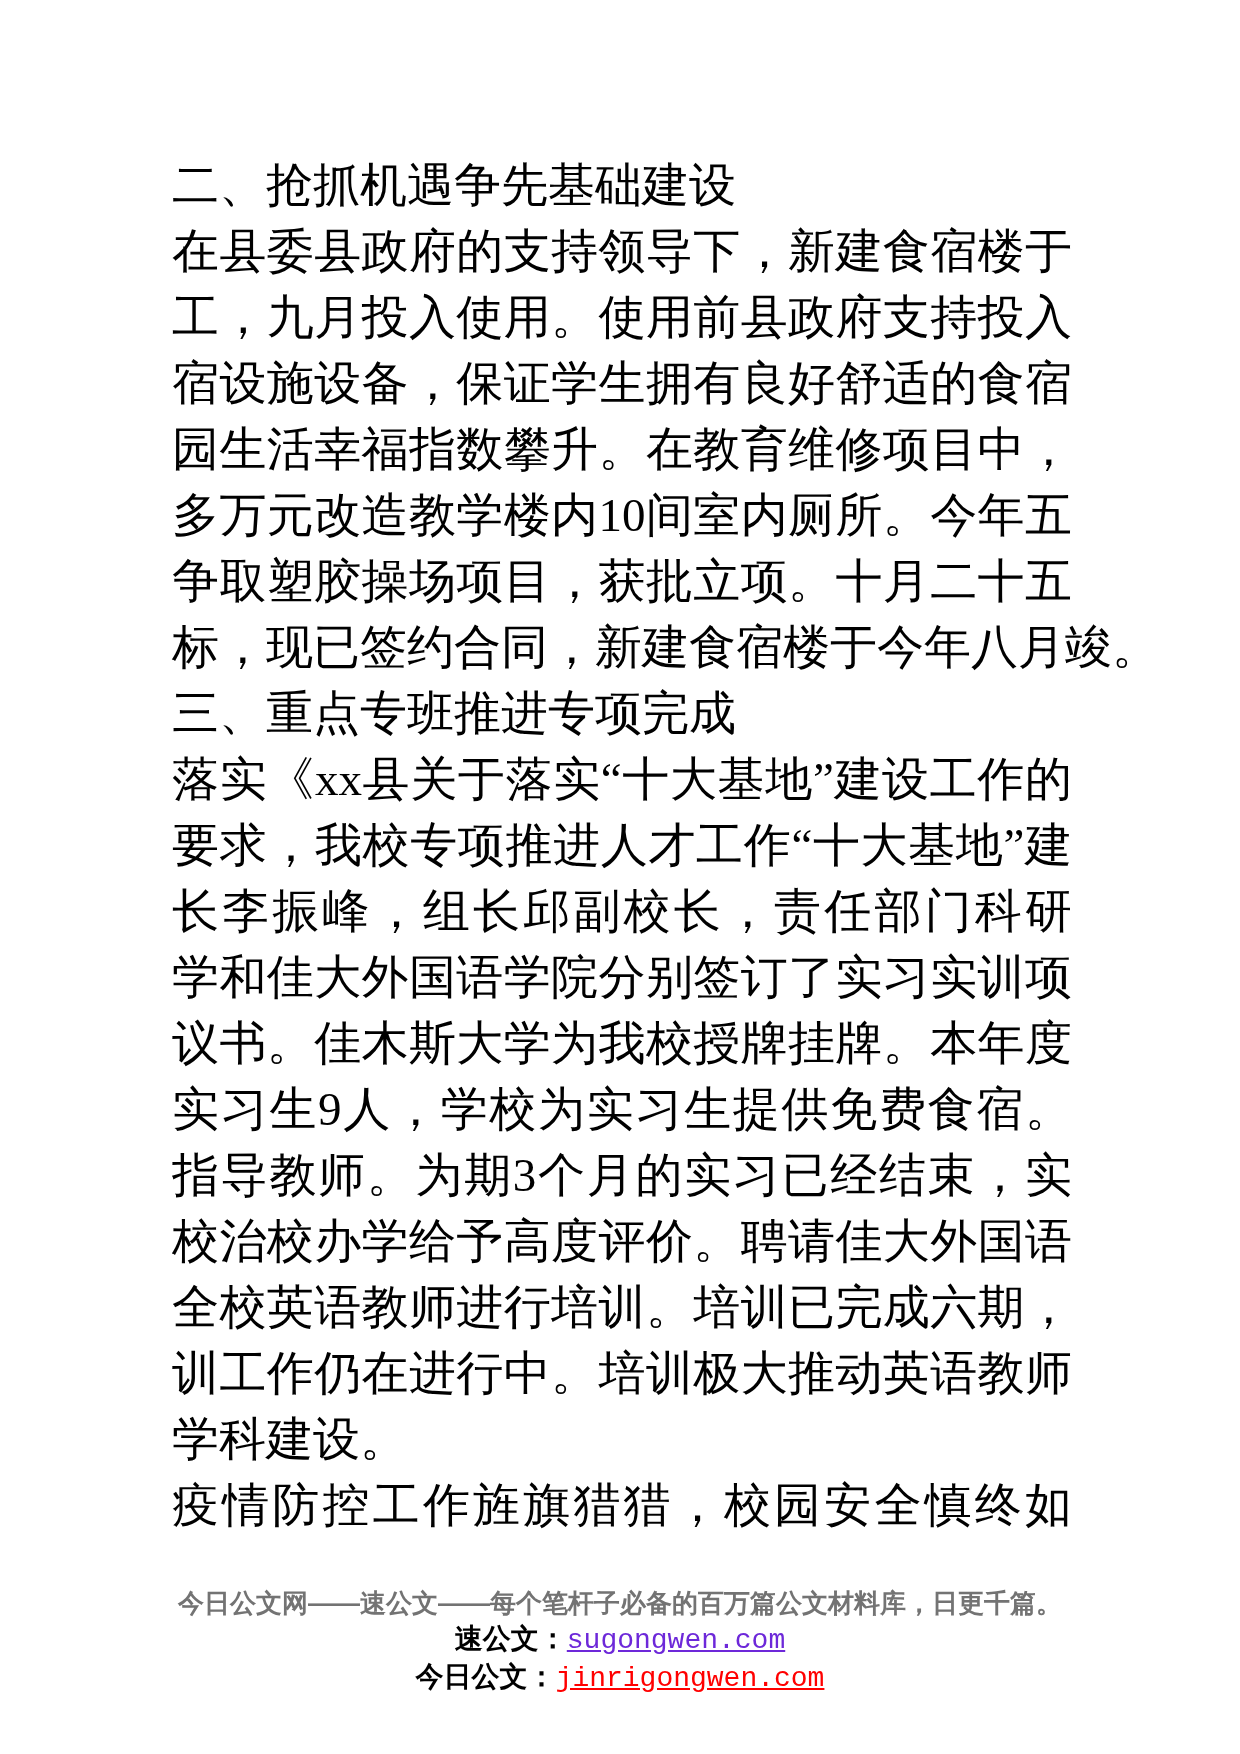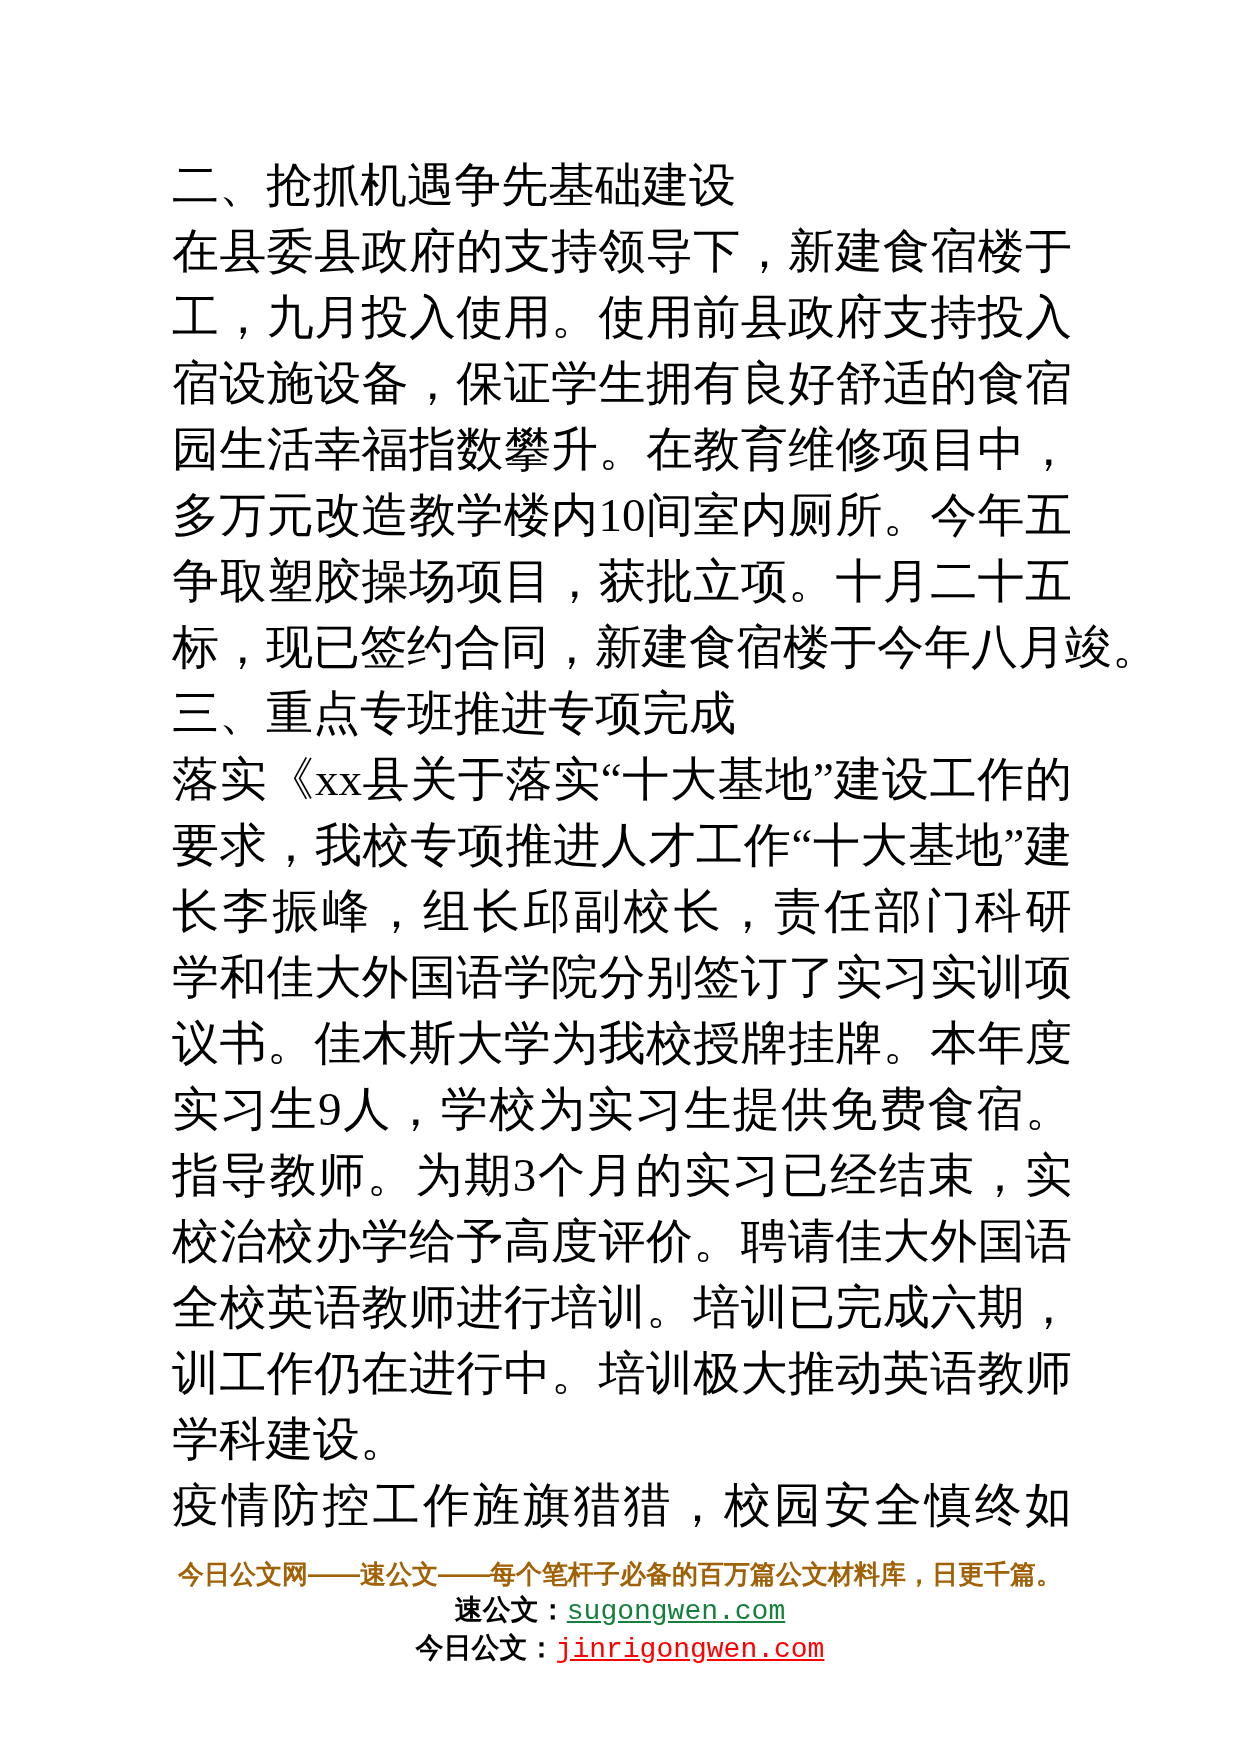--- a/index.html
+++ b/index.html
@@ -41,21 +41,22 @@
     left: 0;
     top: 1556px;
     width: 1240px;
     text-align: center;
     font-family: "Liberation Sans", sans-serif;
   }
   .footer-banner {
     font-size: 26px;
     line-height: 36px;
     font-weight: bold;
-    color: #a16207;
+    color: #737373;
+    margin-top: 29px;
   }
   .footer-line {
     font-size: 28px;
     line-height: 36px;
     font-weight: bold;
     color: #000000;
   }
   .footer-link {
     font-family: "Liberation Mono", monospace;
     font-weight: normal;
@@ -90,20 +91,20 @@
       <div class="line justify">校治校办学给予高度评价。聘请佳大外国语学院梁院长对</div>
       <div class="line justify">全校英语教师进行培训。培训已完成六期，每期两天，培</div>
       <div class="line justify">训工作仍在进行中。培训极大推动英语教师的提高和英语</div>
       <div class="line">学科建设。</div>
       <div class="line justify">疫情防控工作旌旗猎猎，校园安全慎终如始，校园疫防周</div>
     </main>
 
   <footer class="footer">
     <div class="footer-banner">今日公文网——速公文——每个笔杆子必备的百万篇公文材料库，日更千篇。</div>
     <div class="footer-line">
-      <span>速公文：</span><a class="footer-link" style="color: #15803d;">sugongwen.com</a>
+      <span>速公文：</span><a class="footer-link" style="color: #6d28d9;">sugongwen.com</a>
     </div>
     <div class="footer-line">
       <span>今日公文：</span><a class="footer-link" style="color: rgb(255, 0, 0);">jinrigongwen.com</a>
     </div>
   </footer>
 
 </div>
 
 </body></html>

